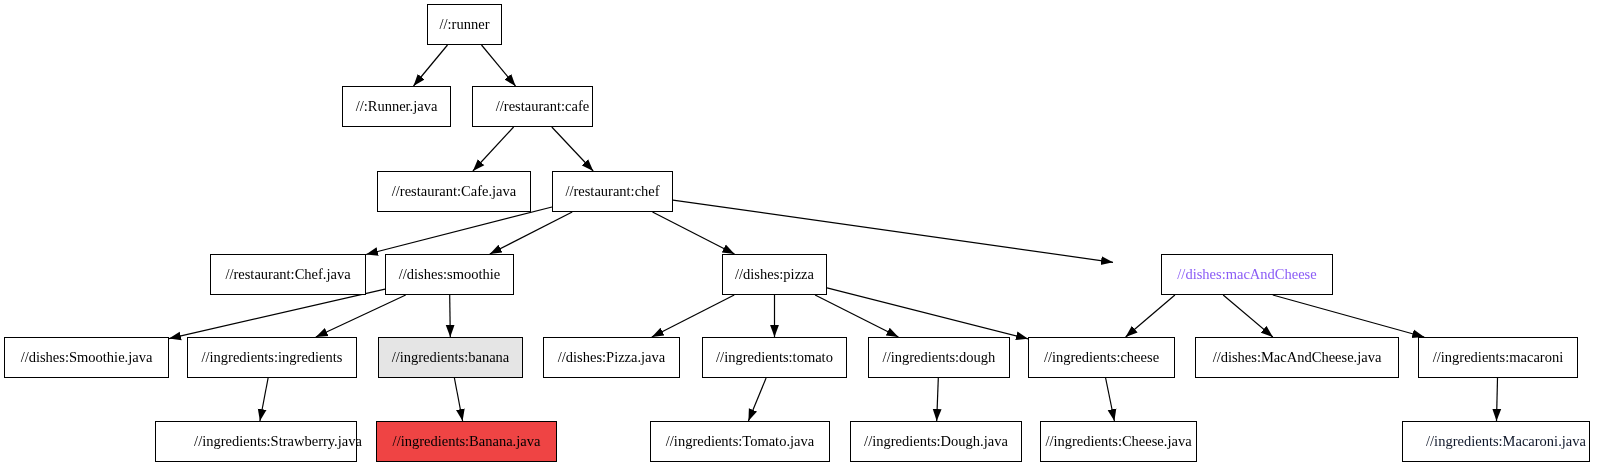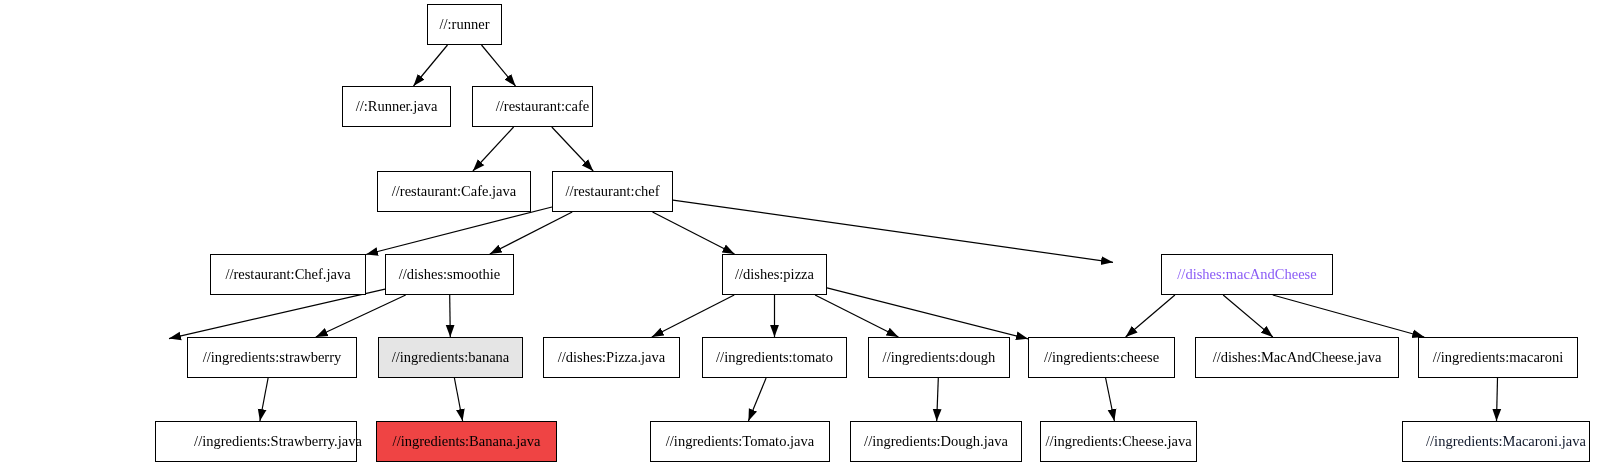--- a/index.html
+++ b/index.html
@@ -76,21 +76,22 @@
   <div class="node-layer">
       <div class="node" style="left: 427px; top: 4px; width: 75px; height: 41px; background: rgb(255, 255, 255); border-color: rgb(0, 0, 0); color: rgb(0, 0, 0);">//:runner</div>
       <div class="node" style="left: 342px; top: 86px; width: 109px; height: 41px; background: rgb(255, 255, 255); border-color: rgb(0, 0, 0); color: rgb(0, 0, 0);">//:Runner.java</div>
       <div class="node" style="left: 472px; top: 86px; width: 121px; height: 41px; background: rgb(255, 255, 255); border-color: rgb(0, 0, 0); color: rgb(0, 0, 0); padding-left: 20px;">//restaurant:cafe</div>
       <div class="node" style="left: 377px; top: 171px; width: 154px; height: 41px; background: rgb(255, 255, 255); border-color: rgb(0, 0, 0); color: rgb(0, 0, 0);">//restaurant:Cafe.java</div>
       <div class="node" style="left: 552px; top: 171px; width: 121px; height: 41px; background: rgb(255, 255, 255); border-color: rgb(0, 0, 0); color: rgb(0, 0, 0);">//restaurant:chef</div>
       <div class="node" style="left: 210px; top: 254px; width: 156px; height: 41px; background: rgb(255, 255, 255); border-color: rgb(0, 0, 0); color: rgb(0, 0, 0);">//restaurant:Chef.java</div>
       <div class="node" style="left: 385px; top: 254px; width: 129px; height: 41px; background: rgb(255, 255, 255); border-color: rgb(0, 0, 0); color: rgb(0, 0, 0);">//dishes:smoothie</div>
       <div class="node" style="left: 722px; top: 254px; width: 105px; height: 41px; background: rgb(255, 255, 255); border-color: rgb(0, 0, 0); color: rgb(0, 0, 0);">//dishes:pizza</div>
       <div class="node" style="left: 1113px; top: 254px; width: 172px; height: 41px; background: rgb(255, 255, 255); border-color: rgb(0, 0, 0); color: #8b5cf6; margin-left: 48px;">//dishes:macAndCheese</div>
-      <div class="node" style="left: 187px; top: 337px; width: 170px; height: 41px; background: rgb(255, 255, 255); border-color: rgb(0, 0, 0); color: rgb(0, 0, 0);">//ingredients:strawberry</div>
+      <div class="node" style="left: 4px; top: 337px; width: 165px; height: 41px; background: rgb(255, 255, 255); border-color: rgb(0, 0, 0); color: rgb(0, 0, 0);">//dishes:Smoothie.java</div>
+      <div class="node" style="left: 187px; top: 337px; width: 170px; height: 41px; background: rgb(255, 255, 255); border-color: rgb(0, 0, 0); color: rgb(0, 0, 0);">//ingredients:ingredients</div>
       <div class="node" style="left: 378px; top: 337px; width: 145px; height: 41px; background: #e5e5e5; border-color: rgb(0, 0, 0); color: rgb(0, 0, 0);">//ingredients:banana</div>
       <div class="node" style="left: 543px; top: 337px; width: 137px; height: 41px; background: rgb(255, 255, 255); border-color: rgb(0, 0, 0); color: rgb(0, 0, 0);">//dishes:Pizza.java</div>
       <div class="node" style="left: 702px; top: 337px; width: 145px; height: 41px; background: rgb(255, 255, 255); border-color: rgb(0, 0, 0); color: rgb(0, 0, 0);">//ingredients:tomato</div>
       <div class="node" style="left: 868px; top: 337px; width: 142px; height: 41px; background: rgb(255, 255, 255); border-color: rgb(0, 0, 0); color: rgb(0, 0, 0);">//ingredients:dough</div>
       <div class="node" style="left: 1028px; top: 337px; width: 147px; height: 41px; background: rgb(255, 255, 255); border-color: rgb(0, 0, 0); color: rgb(0, 0, 0);">//ingredients:cheese</div>
       <div class="node" style="left: 1195px; top: 337px; width: 204px; height: 41px; background: rgb(255, 255, 255); border-color: rgb(0, 0, 0); color: rgb(0, 0, 0);">//dishes:MacAndCheese.java</div>
       <div class="node" style="left: 1418px; top: 337px; width: 160px; height: 41px; background: rgb(255, 255, 255); border-color: rgb(0, 0, 0); color: rgb(0, 0, 0);">//ingredients:macaroni</div>
       <div class="node" style="left: 155px; top: 421px; width: 202px; height: 41px; background: rgb(255, 255, 255); border-color: rgb(0, 0, 0); color: rgb(0, 0, 0); padding-left: 44px;">//ingredients:Strawberry.java</div>
       <div class="node" style="left: 376px; top: 421px; width: 181px; height: 41px; background: #ef4444; border-color: rgb(0, 0, 0); color: rgb(0, 0, 0);">//ingredients:Banana.java</div>
       <div class="node" style="left: 650px; top: 421px; width: 180px; height: 41px; background: rgb(255, 255, 255); border-color: rgb(0, 0, 0); color: rgb(0, 0, 0);">//ingredients:Tomato.java</div>

